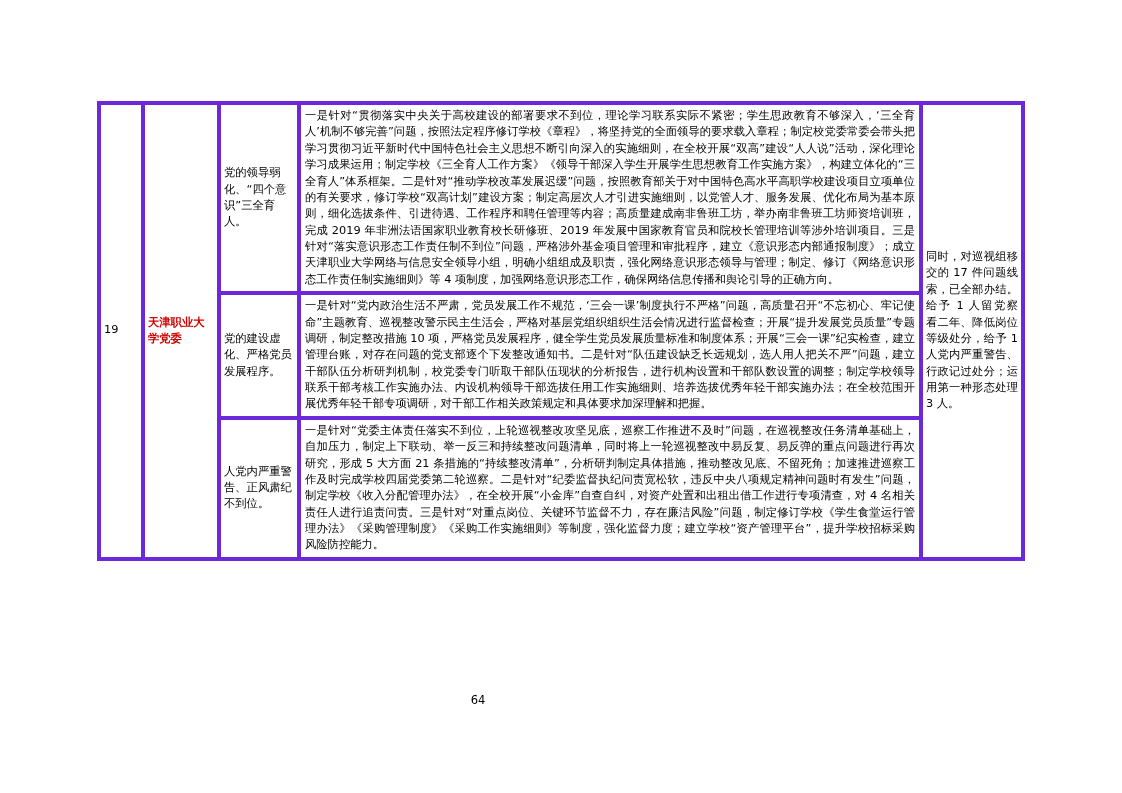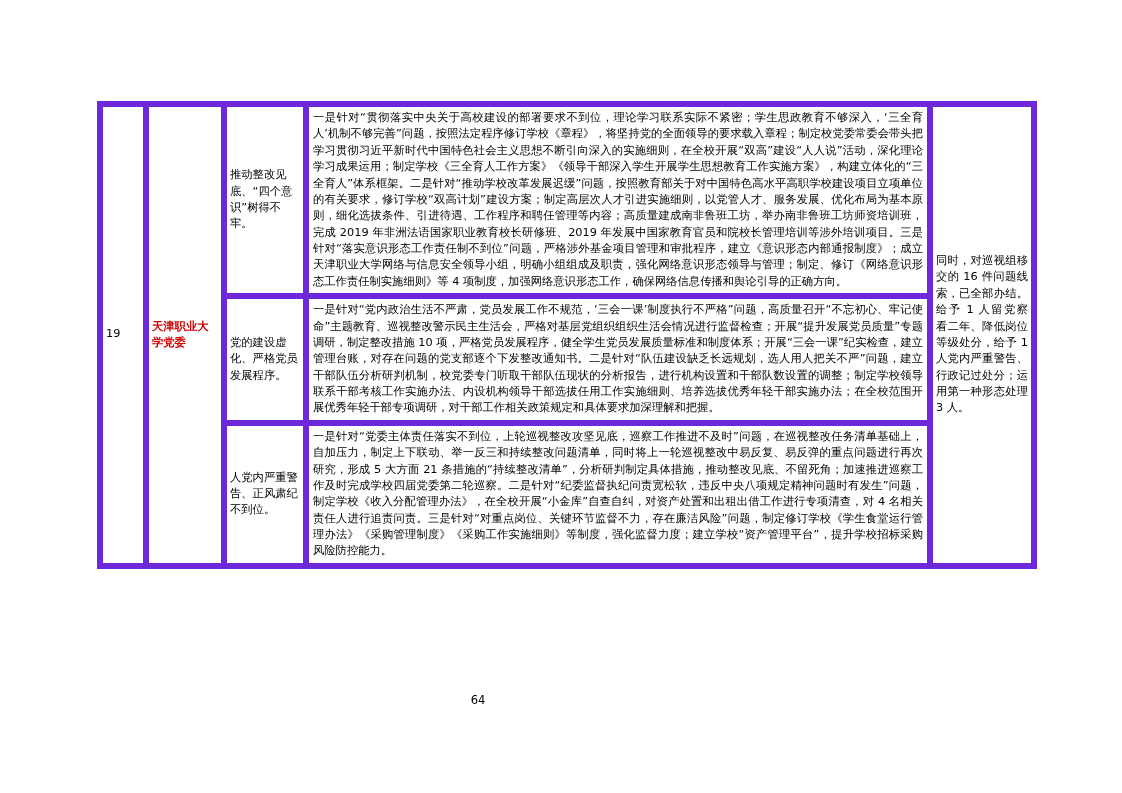--- a/index.html
+++ b/index.html
@@ -22,21 +22,21 @@
   }
   .doc-table {
     position: absolute;
     left: 97px;
     top: 101px;
     width: 928px;
     border-collapse: collapse;
     table-layout: fixed;
   }
   .doc-table td {
-    border: 6px solid #6d28d9;
+    border: 4px solid #6d28d9;
     vertical-align: middle;
     padding: 2px 3px;
     font-size: 11.3px;
     line-height: 1.32;
     color: #000000;
   }
   td.c-num {
     width: 34px;
     text-align: left;
     vertical-align: middle;
@@ -91,27 +91,27 @@
   <table class="doc-table">
     <tbody>
       <tr>
         <td class="c-num" rowspan="3">
             <span class="cell-text">19</span>
           </td>
         <td class="c-unit" rowspan="3">
             <span class="cell-text">天津职业大学党委</span>
           </td>
         <td class="c-issue">
-            <span class="cell-text">推动整改见底、“四个意识”树得不牢。</span>
+            <span class="cell-text">党的领导弱化、“四个意识”三全育人。</span>
           </td>
         <td class="c-detail">
             <span class="cell-text">一是针对“贯彻落实中央关于高校建设的部署要求不到位，理论学习联系实际不紧密；学生思政教育不够深入，‘三全育人’机制不够完善”问题，按照法定程序修订学校《章程》，将坚持党的全面领导的要求载入章程；制定校党委常委会带头把学习贯彻习近平新时代中国特色社会主义思想不断引向深入的实施细则，在全校开展“双高”建设“人人说”活动，深化理论学习成果运用；制定学校《三全育人工作方案》《领导干部深入学生开展学生思想教育工作实施方案》，构建立体化的“三全育人”体系框架。二是针对“推动学校改革发展迟缓”问题，按照教育部关于对中国特色高水平高职学校建设项目立项单位的有关要求，修订学校“双高计划”建设方案；制定高层次人才引进实施细则，以党管人才、服务发展、优化布局为基本原则，细化选拔条件、引进待遇、工作程序和聘任管理等内容；高质量建成南非鲁班工坊，举办南非鲁班工坊师资培训班，完成 2019 年非洲法语国家职业教育校长研修班、2019 年发展中国家教育官员和院校长管理培训等涉外培训项目。三是针对“落实意识形态工作责任制不到位”问题，严格涉外基金项目管理和审批程序，建立《意识形态内部通报制度》；成立天津职业大学网络与信息安全领导小组，明确小组组成及职责，强化网络意识形态领导与管理；制定、修订《网络意识形态工作责任制实施细则》等 4 项制度，加强网络意识形态工作，确保网络信息传播和舆论引导的正确方向。</span>
           </td>
         <td class="c-result" rowspan="3">
-            <span class="cell-text">同时，对巡视组移交的 16 件问题线索，已全部办结。给予 1 人留党察看二年、降低岗位等级处分，给予 1 人党内严重警告、行政记过处分；运用第一种形态处理 3 人。</span>
+            <span class="cell-text">同时，对巡视组移交的 17 件问题线索，已全部办结。给予 1 人留党察看二年、降低岗位等级处分，给予 1 人党内严重警告、行政记过处分；运用第一种形态处理 3 人。</span>
           </td>
       </tr>
       <tr>
         <td class="c-issue">
             <span class="cell-text">党的建设虚化、严格党员发展程序。</span>
           </td>
         <td class="c-detail">
             <span class="cell-text">一是针对“党内政治生活不严肃，党员发展工作不规范，‘三会一课’制度执行不严格”问题，高质量召开“不忘初心、牢记使命”主题教育、巡视整改警示民主生活会，严格对基层党组织组织生活会情况进行监督检查；开展“提升发展党员质量”专题调研，制定整改措施 10 项，严格党员发展程序，健全学生党员发展质量标准和制度体系；开展“三会一课”纪实检查，建立管理台账，对存在问题的党支部逐个下发整改通知书。二是针对“队伍建设缺乏长远规划，选人用人把关不严”问题，建立干部队伍分析研判机制，校党委专门听取干部队伍现状的分析报告，进行机构设置和干部队数设置的调整；制定学校领导联系干部考核工作实施办法、内设机构领导干部选拔任用工作实施细则、培养选拔优秀年轻干部实施办法；在全校范围开展优秀年轻干部专项调研，对干部工作相关政策规定和具体要求加深理解和把握。</span>
           </td>
       </tr>

